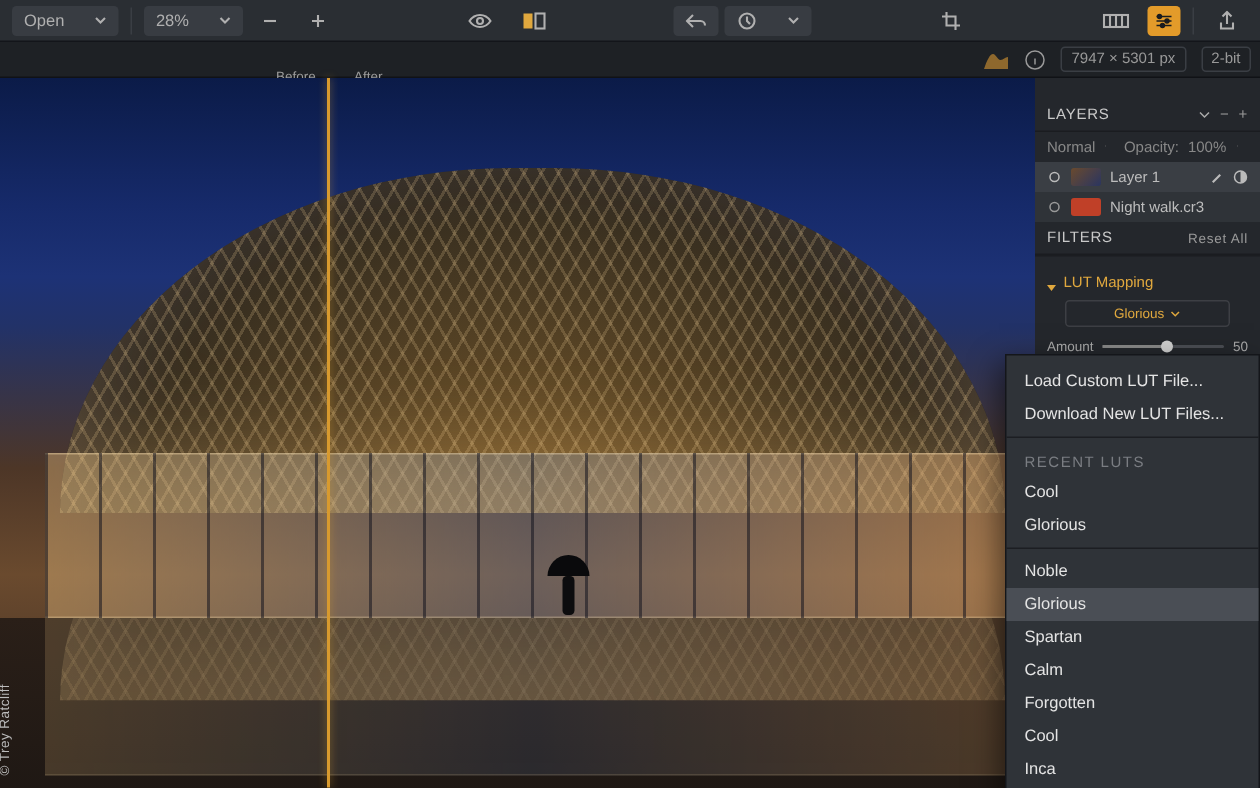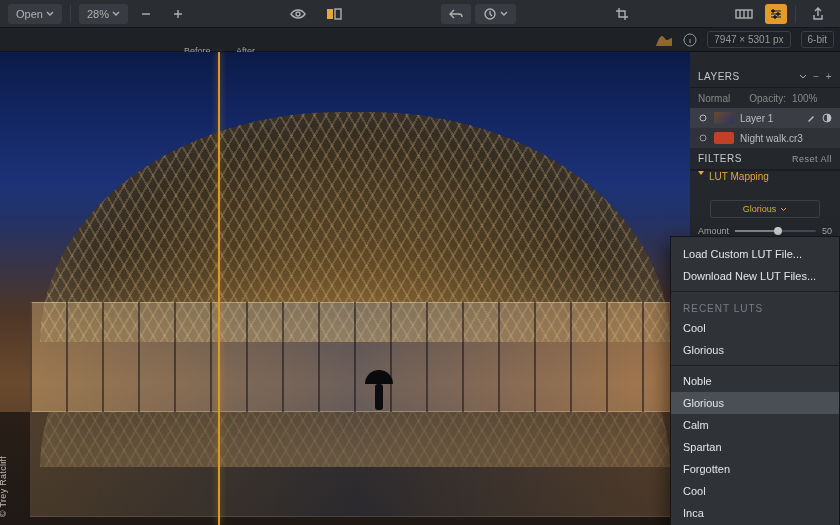--- a/index.html
+++ b/index.html
@@ -1,19 +1,19 @@
 <!DOCTYPE html>
 <html><head>
 <meta charset="utf-8">
 <style>
 *{margin:0;padding:0;box-sizing:border-box;font-family:-apple-system,Helvetica Neue,Arial,sans-serif;-webkit-font-smoothing:antialiased}
 html,body{width:840px;height:525px;background:#1a1d21;color:#c8c8c8;overflow:hidden;font-size:11px}
 
 .topbar{height:28px;background:#2a2e33;display:flex;align-items:center;padding:0 8px;gap:4px;border-bottom:1px solid #13151a}
-.tbtn{height:20px;border-radius:3px;display:inline-flex;align-items:center;justify-content:center;padding:0 8px;gap:3px;cursor:pointer;color:#b0b0b0}
+.tbtn{height:20px;border-radius:3px;display:inline-flex;align-items:center;justify-content:center;padding:0 8px;gap:20px;cursor:pointer;color:#b0b0b0}
 .tbtn svg{stroke:#b0b0b0;fill:none;stroke-width:1.4}
 .pill{background:#383c42}
 .sep{width:1px;height:18px;background:#3a3e44;margin:0 4px}
 .spacer{flex:1}
 .accent{background:#e39b2a;border-radius:3px;height:20px;width:22px;display:flex;align-items:center;justify-content:center}
 .accent svg{stroke:#1a1c1f}
 
 .secondbar{height:24px;background:#1e2125;display:flex;align-items:center;padding:0 6px;gap:10px;justify-content:flex-end;border-bottom:1px solid #101216;font-size:10px}
 .metabox{border:1px solid #3a3e44;border-radius:3px;padding:2px 6px;color:#999}
 .histico{width:18px;height:14px}
@@ -44,21 +44,21 @@
 .phdr .ic{margin-left:6px;color:#999;cursor:pointer}
 .row{display:flex;align-items:center;height:20px;padding:0 8px;gap:6px;color:#bdbdbd}
 .row.dim{color:#888;font-size:10px}
 .layer{background:#2f3338}
 .layer.sel{background:#3a3e44}
 .thumb{width:20px;height:12px;border-radius:2px;background:linear-gradient(135deg,#6a4a2e,#2a3560)}
 .thumb.sky{background:linear-gradient(#16206a,#0c1340)}
 .thumb.file{background:#c04028}
 .filtershdr{justify-content:flex-end}
 .resetall{font-size:9px;color:#9a9a9a;cursor:pointer}
-.filteritem{height:24px;display:flex;align-items:flex-start;padding:0 8px;color:#e0a83e;gap:5px;border-top:1px solid #1b1d21;font-size:10px}
+.filteritem{height:24px;display:flex;align-items:flex-end;padding:0 8px;color:#e0a83e;gap:5px;border-top:1px solid #1b1d21;font-size:10px}
 .chev{display:inline-block;width:0;height:0;border-top:4px solid #e0a83e;border-left:3px solid transparent;border-right:3px solid transparent}
 .lutbtn{margin:6px auto 4px;width:110px;height:18px;border:1px solid #3d3f44;border-radius:3px;display:flex;align-items:center;justify-content:center;gap:4px;color:#e0a83e;font-size:9px;cursor:pointer}
 .amount{padding:4px 8px 2px;display:flex;align-items:center;gap:6px;color:#aaa;font-size:9px}
 .slider{flex:1;height:2px;background:#4a4d53;position:relative;border-radius:2px}
 .slider .fill{position:absolute;left:0;top:0;height:100%;background:#888;width:50%}
 .slider .knob{position:absolute;top:-3px;width:8px;height:8px;border-radius:50%;background:#cfcfcf}
 .masking{padding:4px 8px 6px;display:flex;align-items:center;gap:6px;color:#888;font-size:9px}
 .savebar{margin-top:auto;height:22px;background:#1e2024;display:flex;align-items:center;justify-content:center;color:#e0a83e;font-size:9px;cursor:pointer}
 
 .lutmenu{position:absolute;right:0;top:236px;width:170px;background:#2f3338;border:1px solid #14161a;box-shadow:-4px 6px 18px rgba(0,0,0,.5);padding:6px 0;z-index:50}
@@ -166,21 +166,21 @@
 
 <div class="secondbar">
   <svg class="histico" viewBox="0 0 18 14">
       <path d="M1 13c2-6 4-10 6-10s3 4 5 4 3-2 5-2v8z" fill="#aa7a30" stroke="none" opacity=".8"></path>
     </svg>
   <svg width="14" height="14">
       <circle cx="7" cy="7" r="6" fill="none" stroke="#999"></circle>
       <path d="M7 4v0M7 6v4" stroke="#999"></path>
     </svg>
   <span class="metabox">7947 × 5301 px</span>
-  <span class="metabox">6-bit</span>
+  <span class="metabox">2-bit</span>
 </div>
 <div style="position:absolute;right:8px;top:52px;width:142px;height:14px;display:flex;gap:8px;align-items:center;color:#6d6f74;font-size:8px">
   <span>ISO 250</span>
   <span>24mm</span>
   <span>f/4</span>
 </div>
 
 <div class="balabels">
   <span id="lb-before">Before</span>
   <span id="lb-after">After</span>
@@ -292,19 +292,19 @@
 <div class="lutmenu">
   <div class="lm-item">Load Custom LUT File...</div>
   <div class="lm-item">Download New LUT Files...</div>
   <div class="lm-sep"></div>
   <div class="lm-head">RECENT LUTS</div>
   <div class="lm-item">Cool</div>
   <div class="lm-item">Glorious</div>
   <div class="lm-sep"></div>
   <div class="lm-item">Noble</div>
   <div class="lm-item lm-sel">Glorious</div>
+  <div class="lm-item">Spartan</div>
   <div class="lm-item">Calm</div>
-  <div class="lm-item">Spartan</div>
   <div class="lm-item">Forgotten</div>
   <div class="lm-item">Cool</div>
   <div class="lm-item">Inca</div>
 
 </div>
 
 </body></html>

